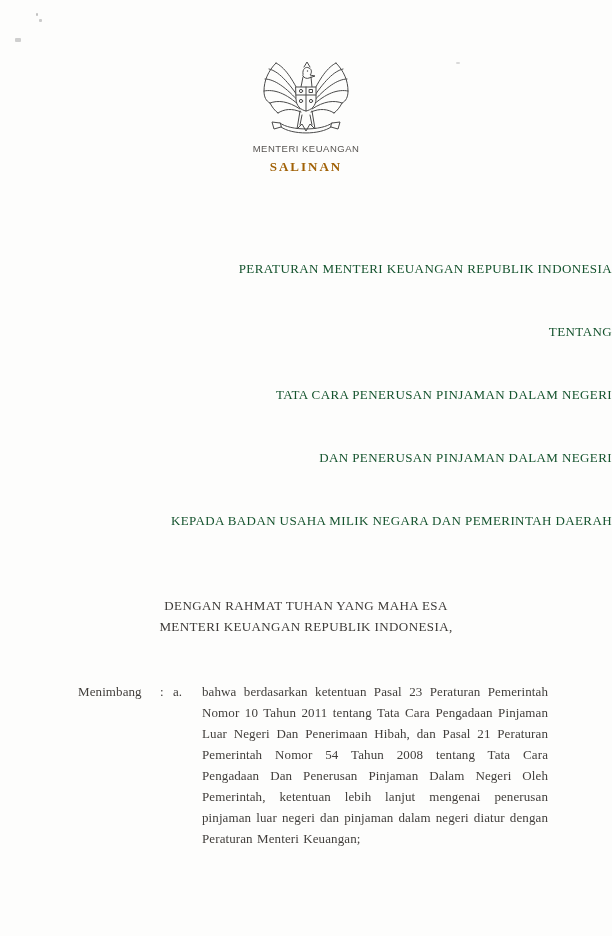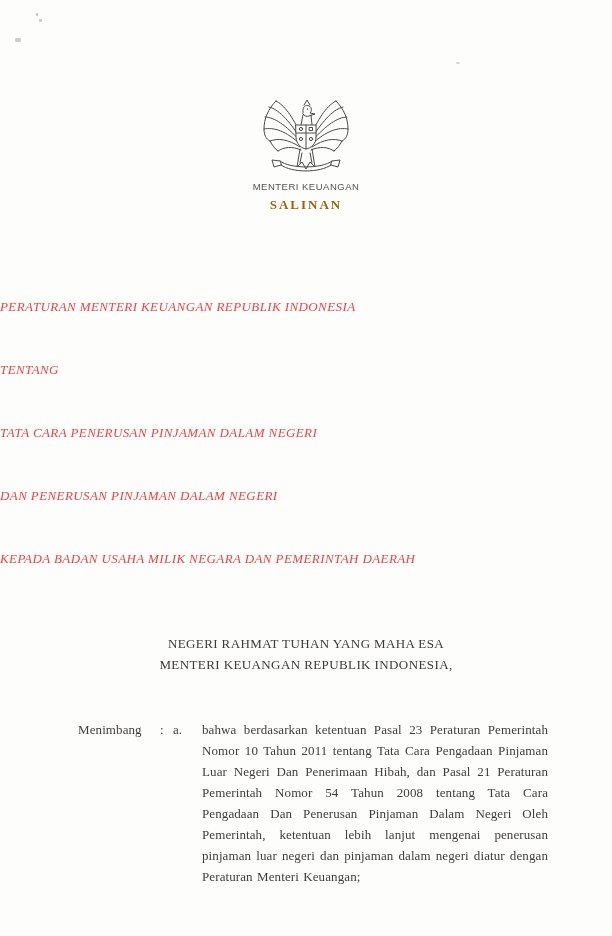--- a/index.html
+++ b/index.html
@@ -13,42 +13,41 @@
     font-family:"Liberation Serif", serif;
     color:#413e3b;
   }
   
   .speck { position:absolute; border-radius:1px; }
   .speck-a1 { left:36px; top:13px; width:2px; height:3px; background:#8f8f8f; opacity:.55; }
   .speck-a2 { left:39px; top:19px; width:3px; height:3px; background:#9a9a9a; opacity:.5; }
   .speck-b  { left:15px; top:38px; width:6px; height:4px; background:#aaa; opacity:.55; }
   .speck-c  { left:456px; top:62px; width:4px; height:2px; background:#c2c2c2; opacity:.6; }
 
-  .letterhead { padding-top:95px; text-align:center; }
+  .letterhead { padding-top:57px; text-align:center; }
   .letterhead svg { display:block; margin:0 auto 3px auto; }
   .ministry-line {
     font-family:"Liberation Sans", sans-serif;
     font-size:9.5px; line-height:10.5px;
     letter-spacing:.5px; color:#575451;
   }
   .copy-stamp {
     margin-top:5px;
     font-size:13px; line-height:14px;
     font-weight:bold; letter-spacing:2px;
     color:#a16207;
   }
 
   .title-block {
     margin-top:42px;
-    text-align:left;
+    text-align:right;
     font-size:13px; line-height:21px;
     letter-spacing:.4px;
-    color:#ef4444;
+    color:#14532d;
     white-space:pre-wrap;
-    font-style:italic;
   }
   .invocation, .issuer {
     text-align:center;
     font-size:13px; line-height:21px;
     letter-spacing:.4px;
     color:#3d3a37;
   }
   .invocation { margin-top:22px; }
   .issuer { }
 
@@ -125,21 +124,21 @@
   </header>
 
   <section class="title-block">
     <div>PERATURAN MENTERI KEUANGAN REPUBLIK INDONESIA</div>
     <div>TENTANG</div>
     <div>TATA CARA PENERUSAN PINJAMAN DALAM NEGERI</div>
     <div>DAN PENERUSAN PINJAMAN DALAM NEGERI</div>
     <div>KEPADA BADAN USAHA MILIK NEGARA DAN PEMERINTAH DAERAH</div>
   </section>
 
-  <div class="invocation">NEGERI RAHMAT TUHAN YANG MAHA ESA</div>
+  <div class="invocation">DENGAN RAHMAT TUHAN YANG MAHA ESA</div>
   <div class="issuer">MENTERI KEUANGAN REPUBLIK INDONESIA,</div>
 
   <section class="considerations">
     <div class="c-label">Menimbang</div>
     <div class="c-colon">:</div>
     <div class="c-items">
       <div class="c-item">
         <div class="c-letter">a.</div>
         <div class="c-text">bahwa berdasarkan ketentuan Pasal 23 Peraturan Pemerintah Nomor 10 Tahun 2011 tentang Tata Cara Pengadaan Pinjaman Luar Negeri Dan Penerimaan Hibah, dan Pasal 21 Peraturan Pemerintah Nomor 54 Tahun 2008 tentang Tata Cara Pengadaan Dan Penerusan Pinjaman Dalam Negeri Oleh Pemerintah, ketentuan lebih lanjut mengenai penerusan pinjaman luar negeri dan pinjaman dalam negeri diatur dengan Peraturan Menteri Keuangan;</div>
       </div>

